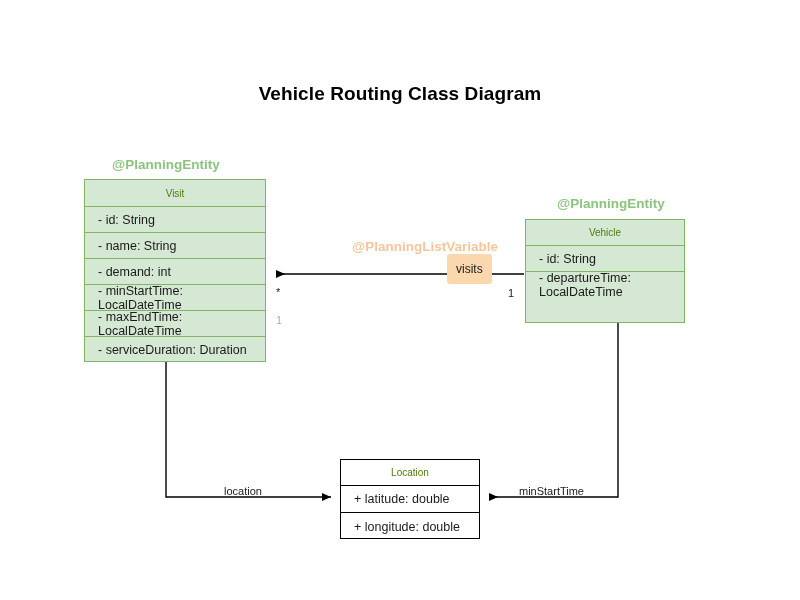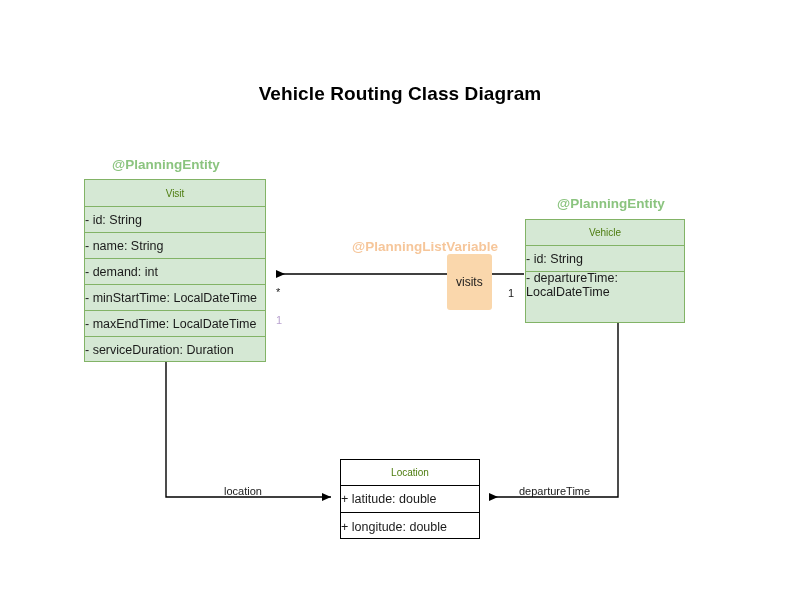--- a/index.html
+++ b/index.html
@@ -68,21 +68,21 @@
     justify-content: center;
   }
   .uml-class.plain .class-name {
     border-bottom: 1px solid #000000;
   }
 
   .uml-class .attr {
     box-sizing: border-box;
     font-size: 12.5px;
     color: #1a1a1a;
-    padding-left: 0;
+    padding-left: 13px;
     border-bottom: 1px solid #82b366;
     display: flex;
     align-items: center;
   }
   .uml-class.plain .attr {
     border-bottom: 1px solid #000000;
   }
   .uml-class .attr:last-child {
     border-bottom: none;
   }
@@ -126,21 +126,21 @@
   }
   .multiplicity.dark  { color: #1a1a1a; }
   .multiplicity.muted { color: #b9a2cf; }
 
   .badge-label {
     position: absolute;
     font-size: 12px;
     color: #1a1a1a;
     background: #fad7ac;
     border-radius: 3px;
-    padding: 21px 9px;
+    padding: 8px 9px;
     white-space: nowrap;
     text-align: right;
   }
 </style>
 </head>
 <body>
 
 <div id="canvas">
 
   <div id="diagram-title">Vehicle Routing Class Diagram</div>
@@ -193,15 +193,15 @@
   <div class="badge-label" style="left:447px; top:254px;">visits</div>
 
   <div class="multiplicity dark" style="left:276px; top:286px;">*</div>
 
   <div class="multiplicity muted" style="left:276px; top:314px;">1</div>
 
   <div class="multiplicity dark" style="left:508px; top:287px;">1</div>
 
   <div class="edge-label" style="left:224px; top:485px;">location</div>
 
-  <div class="edge-label" style="left:519px; top:485px;">departureTime</div>
+  <div class="edge-label" style="left:519px; top:485px;">minStartTime</div>
 
 </div>
 
 </body></html>

